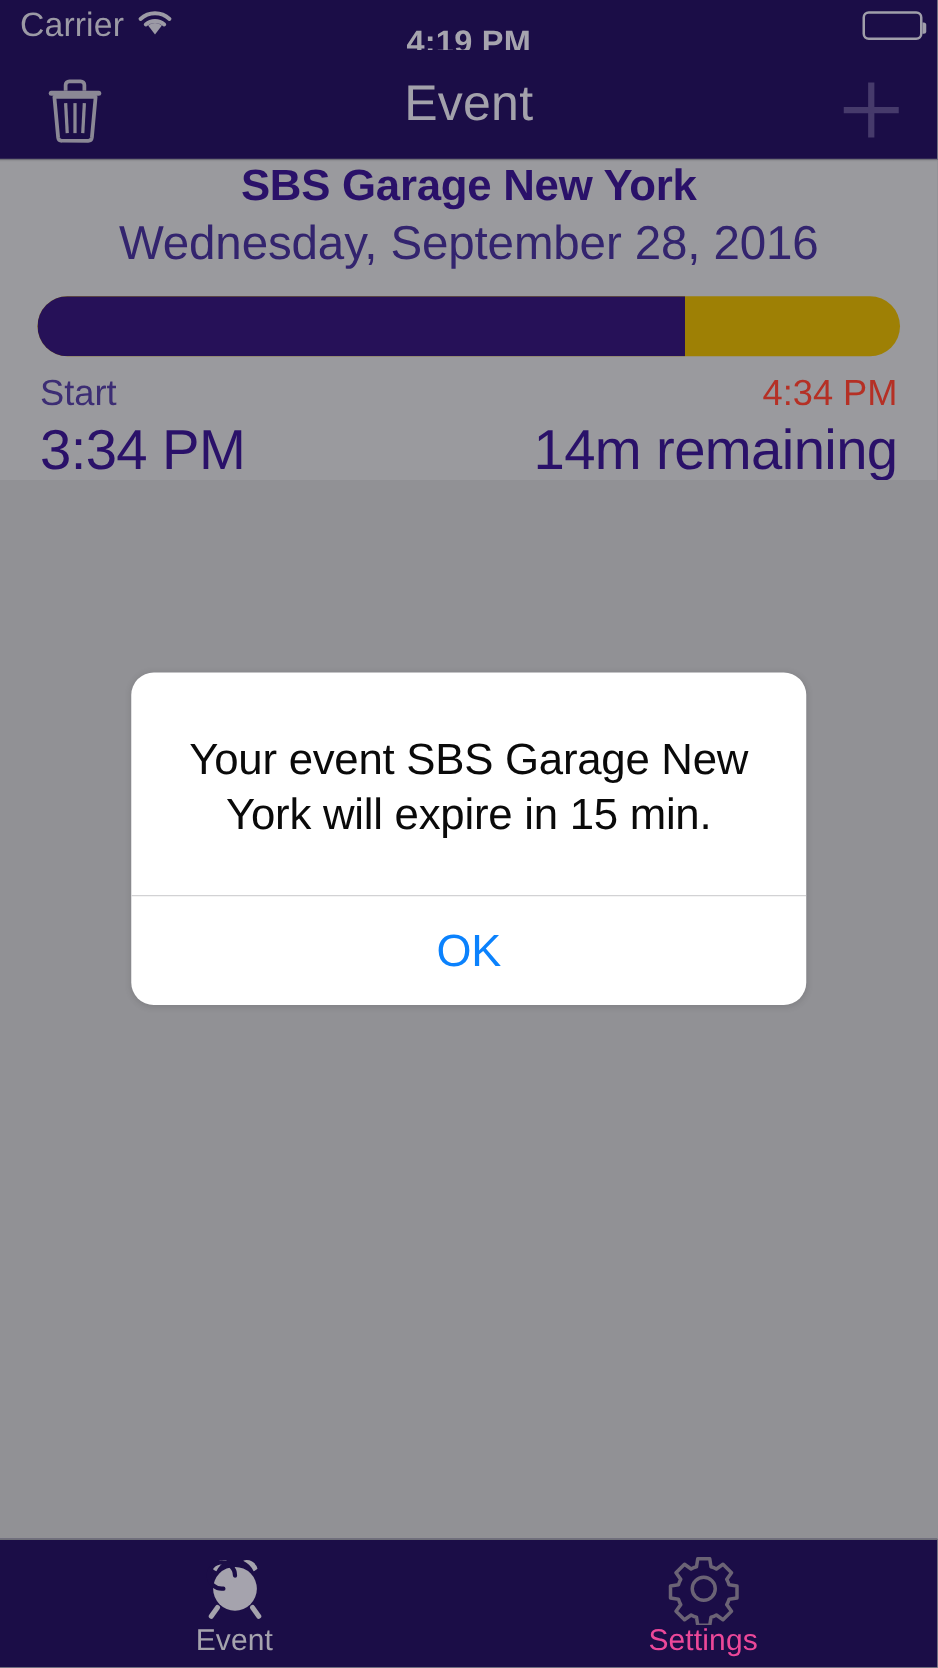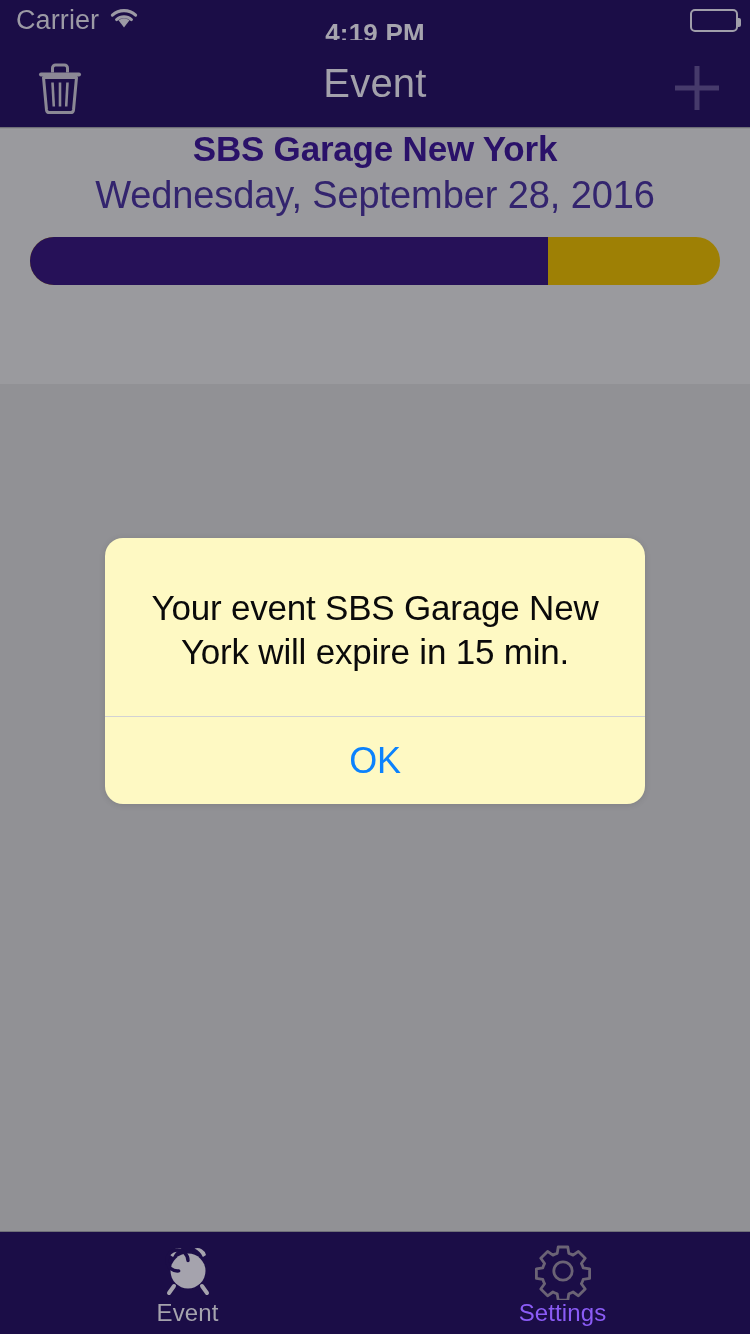--- a/index.html
+++ b/index.html
@@ -104,21 +104,21 @@
     position:absolute; top:384px; left:0;
     width:750px; height:847px;
     background:#919195;
   }
 
   
   .alert {
     position:absolute;
     left:105px; top:538px;
     width:540px;
-    background:#fef9c3;
+    background:#ffffff;
     border-radius:18px;
     overflow:hidden;
     box-shadow:0 1px 6px rgba(0,0,0,.12);
   }
   .alert-body {
     padding:48px 36px 42px 36px;
     min-height:166px;
     display:flex; align-items:center; justify-content:center;
   }
   .alert-msg {
@@ -148,21 +148,21 @@
   .tab {
     flex:1;
     display:flex; flex-direction:column;
     align-items:center; justify-content:flex-start;
     padding-top:9px;
     cursor:pointer;
   }
   .tab-icon { height:60px; display:flex; align-items:center; justify-content:center; }
   .tab-label { font-size:24px; margin-top:-2px; letter-spacing:.1px; }
   .tab.active .tab-label { color:#a5a3ad; }
-  .tab.inactive .tab-label { color:#8b5cf6; }
+  .tab.inactive .tab-label { color:#ec4899; }
 </style>
 </head>
 <body>
 
 <div id="phone">
 
   <div class="statusbar">
     <div class="sb-left">
       <span class="sb-carrier">Carrier</span>
       <span>
@@ -205,20 +205,30 @@
   </div>
 
   <div class="card">
     <div class="event-title">SBS Garage New York</div>
     <div class="event-date">Wednesday, September 28, 2016</div>
 
     <div class="progress-wrap" style="background: rgb(158, 128, 5);">
       <div class="progress-fill" id="progress-fill" style="width: 75%; background: rgb(38, 17, 88);"></div>
     </div>
 
+    <div class="times">
+      <div class="times-row">
+        <span class="lbl-start">Start</span>
+        <span class="lbl-end">4:34 PM</span>
+      </div>
+      <div class="times-row vals">
+        <span class="val-start">3:34 PM</span>
+        <span class="val-end">14m remaining</span>
+      </div>
+    </div>
   </div>
 
   <div class="dim"></div>
 
   <div class="alert">
     <div class="alert-body">
       <div class="alert-msg">Your event SBS Garage New York will expire in 15 min.</div>
     </div>
     <div class="alert-sep"></div>
     <div class="alert-actions">

